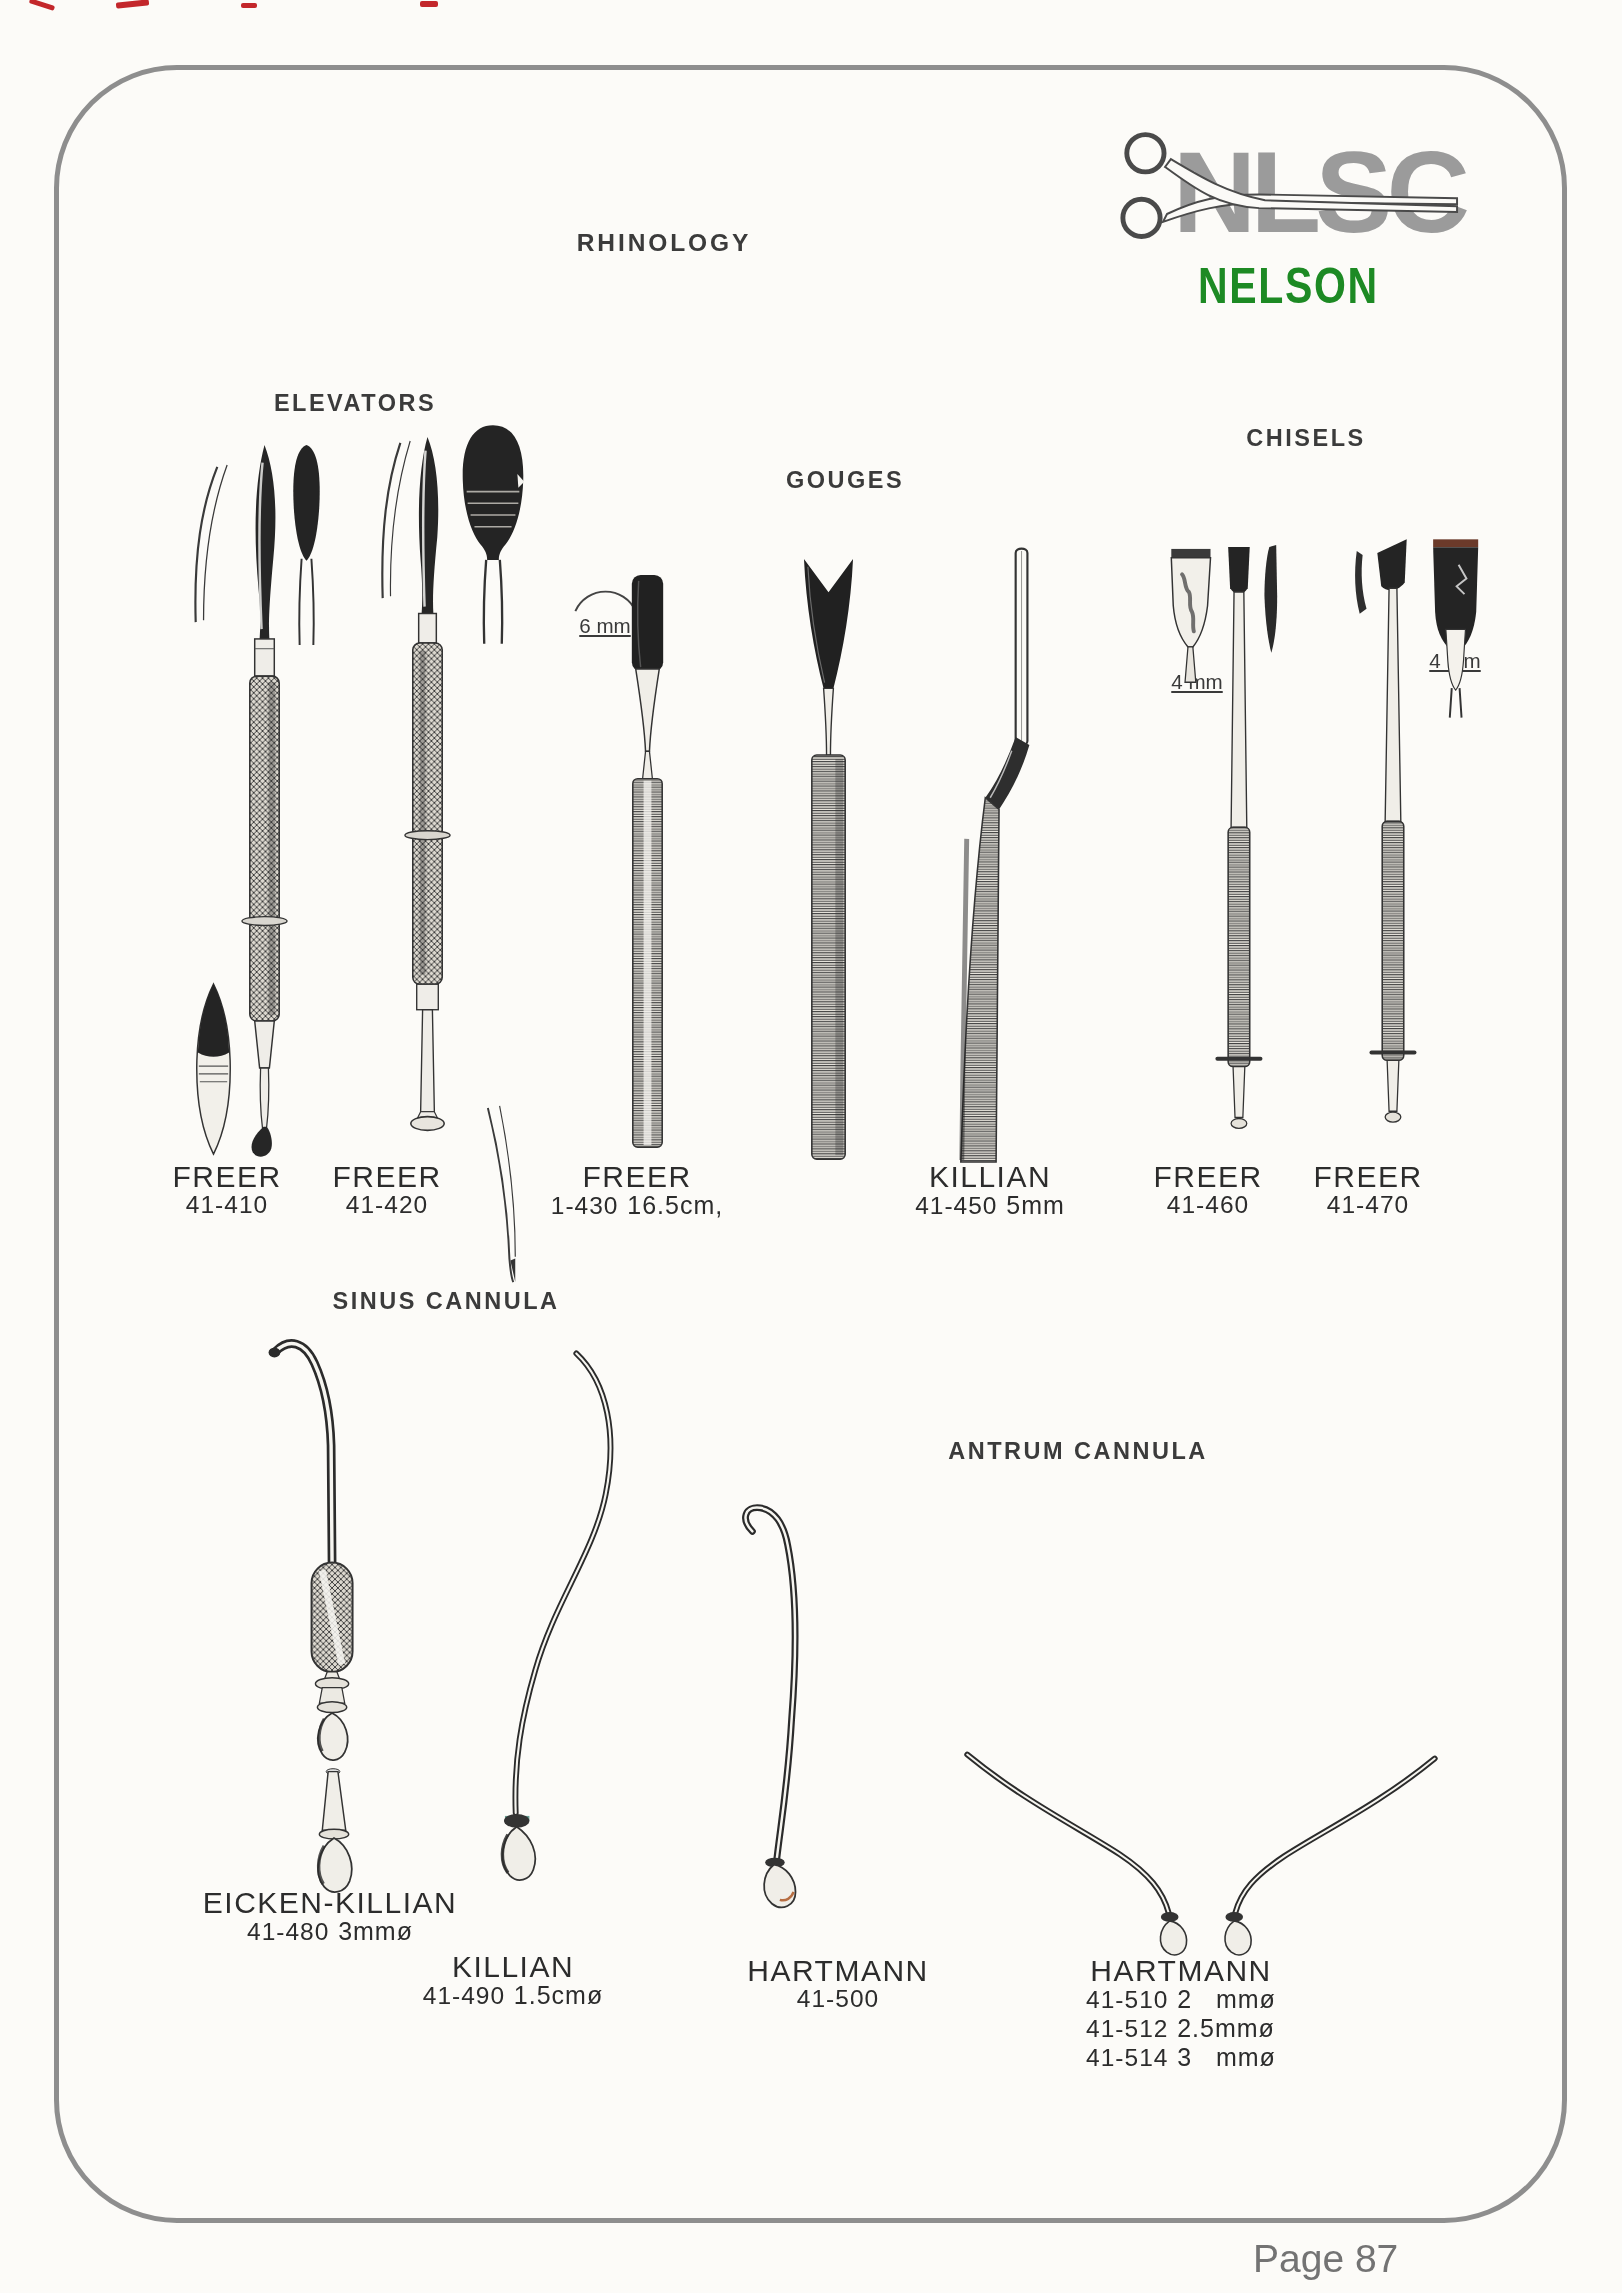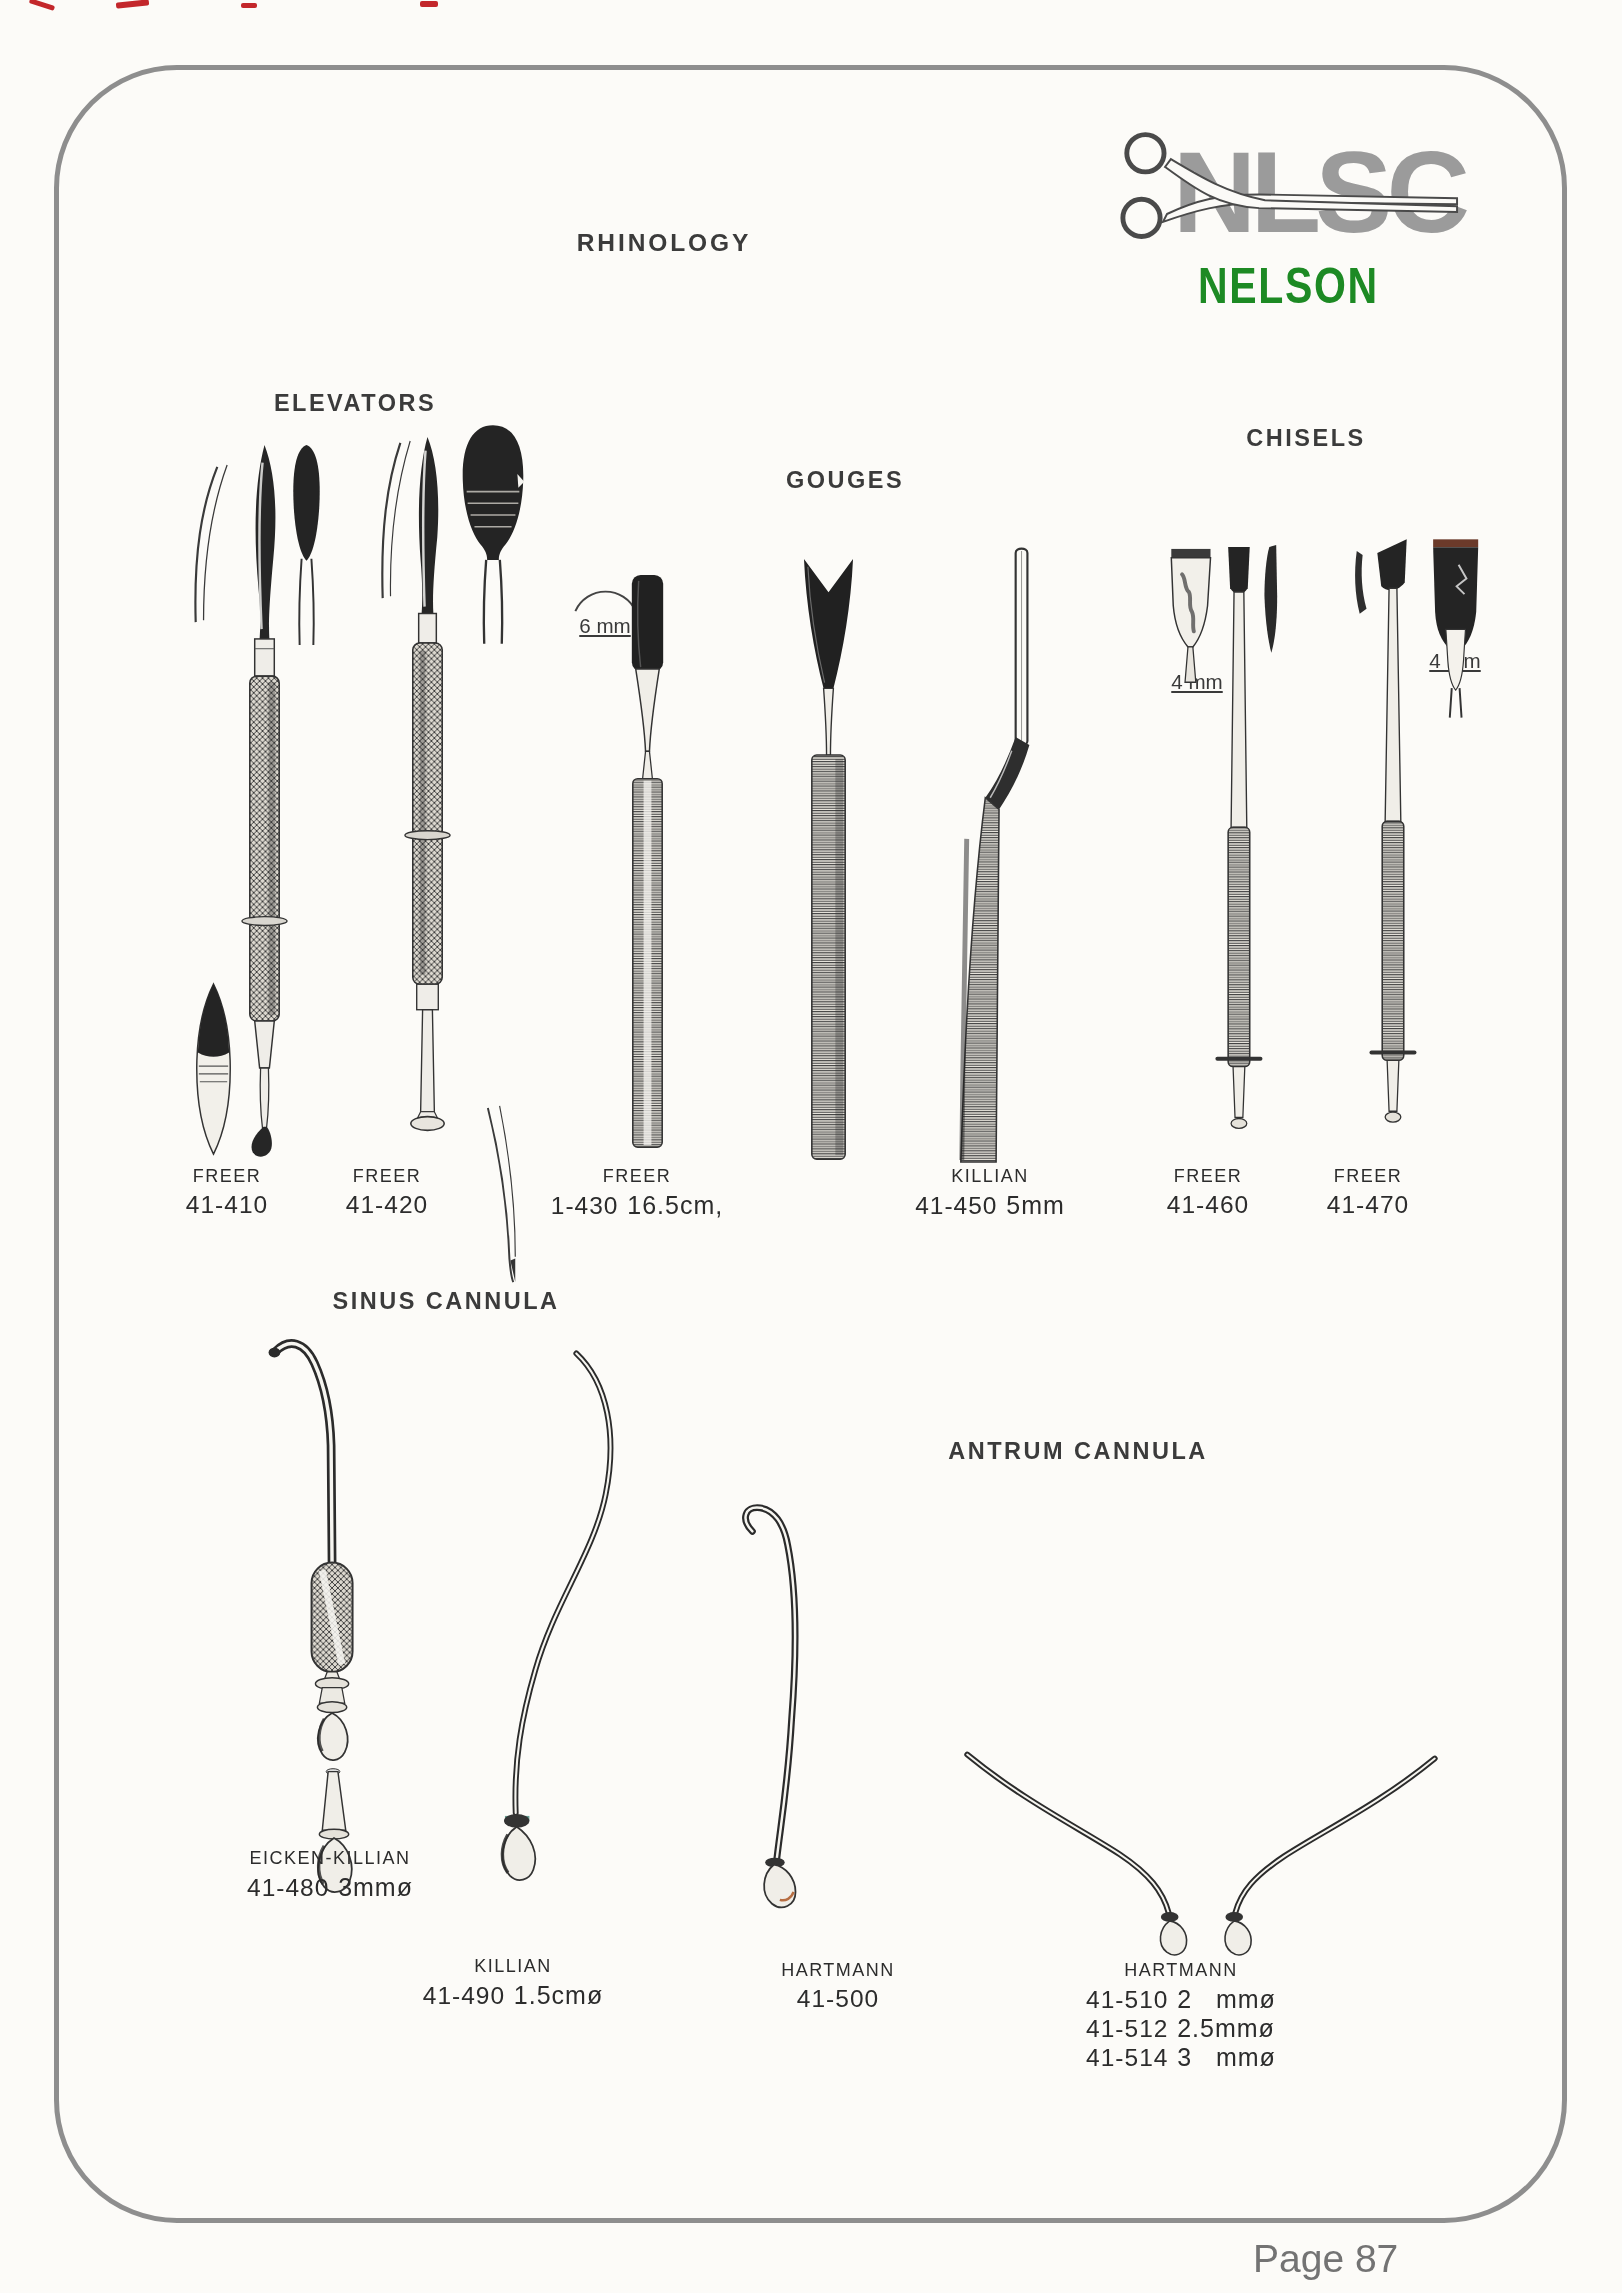--- a/index.html
+++ b/index.html
@@ -6,21 +6,21 @@
   .page{position:relative;width:1622px;height:2294px;background:#fcfbf8;overflow:hidden;
         font-family:"Liberation Sans", sans-serif;color:#2e2e2e;}
   .frame{position:absolute;left:54px;top:65px;width:1503px;height:2148px;
          border:5.9px solid #8e8e8e;border-radius:123px;}
   .redmark{position:absolute;background:#c3272b;border-radius:2px;}
   .h{position:absolute;transform:translateX(-50%);font-weight:bold;font-size:23.5px;
      letter-spacing:2.5px;color:#3b3b3b;white-space:nowrap;}
   .title{font-size:24.5px;letter-spacing:2.9px;}
   .ann{position:absolute;transform:translateX(-50%);font-size:20.6px;color:#3a3a3a;white-space:pre;text-decoration:underline;}
   .label{position:absolute;transform:translateX(-50%);text-align:center;white-space:nowrap;}
-  .lname{font-size:18px;line-height:29px;letter-spacing:1.5px;color:#2c2c2c;}
+  .lname{font-size:30px;line-height:29px;letter-spacing:1.5px;color:#2c2c2c;}
   .lsub{font-size:20.6px;line-height:25.5px;color:#2c2c2c;}
   .lcode{font-size:24.5px;line-height:28px;letter-spacing:1px;color:#2c2c2c;}
   .lsize{font-size:25px;margin-left:8.8px;white-space:pre;}
   .codes{display:inline-block;text-align:left;}
   .pageno{position:absolute;left:1253px;top:2237px;font-size:39px;color:#737373;}
   .nelson{position:absolute;left:1198px;top:257px;font-size:50px;font-weight:bold;
           color:#1d8a24;letter-spacing:2px;transform:scaleX(0.82);transform-origin:left top;white-space:nowrap;}
   svg{position:absolute;overflow:visible;}
 </style>
 </head>
@@ -253,21 +253,21 @@
     <path d="M14 18 C70 64 130 94 170 120 C200 140 214 158 220 180" stroke="#2b2b2b" stroke-width="6" fill="none" stroke-linecap="round"></path>
     <path d="M14 18 C70 64 130 94 170 120 C200 140 214 158 220 180" stroke="#f6f5f0" stroke-width="2" fill="none" stroke-linecap="round"></path>
     <ellipse cx="221" cy="184" rx="9" ry="5" fill="#333"></ellipse>
     <path d="M221 188 C210 196 208 212 218 220 C226 226 236 222 238 212 C240 200 232 190 221 188 Z" fill="#f0eee8" stroke="#333" stroke-width="1.6"></path>
     <path d="M492 22 C436 68 378 96 338 122 C308 142 294 158 288 180" stroke="#2b2b2b" stroke-width="6" fill="none" stroke-linecap="round"></path>
     <path d="M492 22 C436 68 378 96 338 122 C308 142 294 158 288 180" stroke="#f6f5f0" stroke-width="2" fill="none" stroke-linecap="round"></path>
     <ellipse cx="287" cy="184" rx="9" ry="5" fill="#333"></ellipse>
     <path d="M287 188 C276 196 274 212 284 220 C292 226 302 222 304 212 C306 200 298 190 287 188 Z" fill="#f0eee8" stroke="#333" stroke-width="1.6"></path>
   </svg>
 
-  <div class="label" style="left:330px;top:1844px;">
+  <div class="label" style="left:330px;top:1888px;">
     <div class="lname">EICKEN-KILLIAN</div>
     <div class="lcode"><span>41-480</span><span class="lsize">3mmø</span></div>
   </div>
   <div class="label" style="left:513px;top:1952px;">
     <div class="lname">KILLIAN</div>
     <div class="lcode"><span>41-490</span><span class="lsize">1.5cmø</span></div>
   </div>
   <div class="label" style="left:838px;top:1956px;">
     <div class="lname">HARTMANN</div>
     <div class="lcode">41-500</div>

